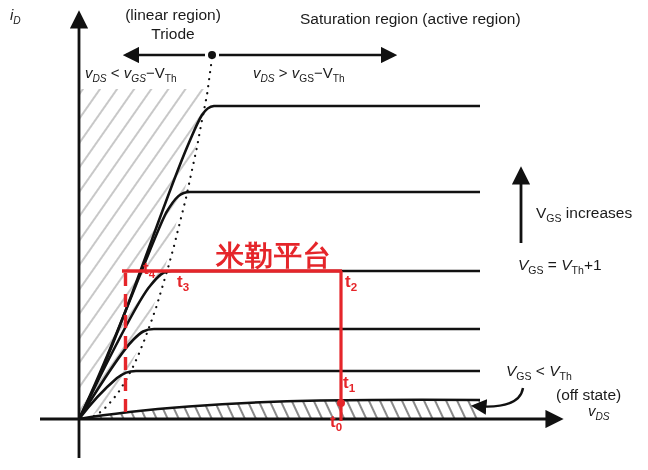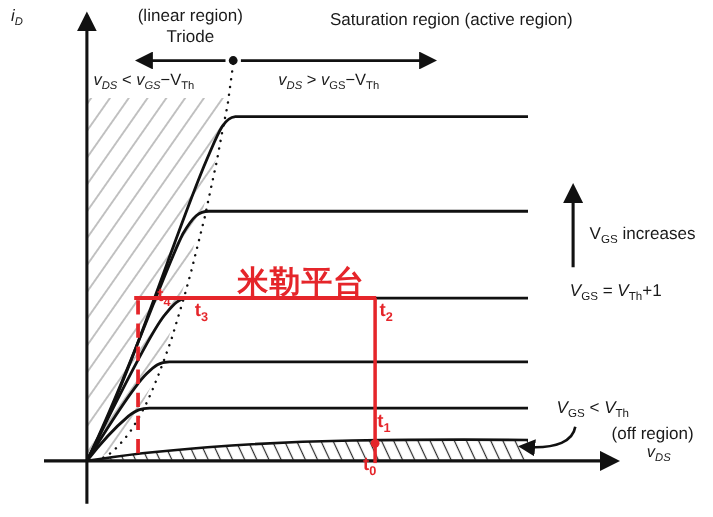--- a/index.html
+++ b/index.html
@@ -94,21 +94,21 @@
   </div>
 
   <div class="lbl cond" id="lbl-cond-left"><span style="font-style: italic;">v</span><sub style="font-style: italic;">DS</sub><span> &lt; </span><span style="font-style: italic;">v</span><sub style="font-style: italic;">GS</sub><span>−</span><span>V</span><sub>Th</sub></div>
 
   <div class="lbl region-title" id="lbl-sat">Saturation region (active region)</div>
   <div class="lbl cond" id="lbl-cond-right"><span style="font-style: italic;">v</span><sub style="font-style: italic;">DS</sub><span> &gt; </span><span style="font-style: italic;">v</span><sub>GS</sub><span>−</span><span>V</span><sub>Th</sub></div>
 
   <div class="lbl side" id="lbl-vgs-inc"><span>V</span><sub>GS</sub><span> increases</span></div>
   <div class="lbl side" id="lbl-vgs-eq"><span style="font-style: italic;">V</span><sub>GS</sub><span> = </span><span style="font-style: italic;">V</span><sub>Th</sub><span>+1</span></div>
   <div class="lbl side" id="lbl-vgs-lt"><span style="font-style: italic;">V</span><sub>GS</sub><span> &lt; </span><span style="font-style: italic;">V</span><sub>Th</sub></div>
-  <div class="lbl side" id="lbl-off">(off region)</div>
+  <div class="lbl side" id="lbl-off">(off state)</div>
 
   <div class="lbl red" id="lbl-miller">米勒平台</div>
   <div class="lbl red tlabel" id="lbl-t4"><span>t</span><sub>4</sub></div>
   <div class="lbl red tlabel" id="lbl-t3"><span>t</span><sub>3</sub></div>
   <div class="lbl red tlabel" id="lbl-t2"><span>t</span><sub>2</sub></div>
   <div class="lbl red tlabel" id="lbl-t1"><span>t</span><sub>1</sub></div>
   <div class="lbl red tlabel" id="lbl-t0"><span>t</span><sub>0</sub></div>
 
   <div class="lbl" id="lbl-vds"><span style="font-style: italic;">v</span><sub style="font-style: italic;">DS</sub></div>
 </div>

